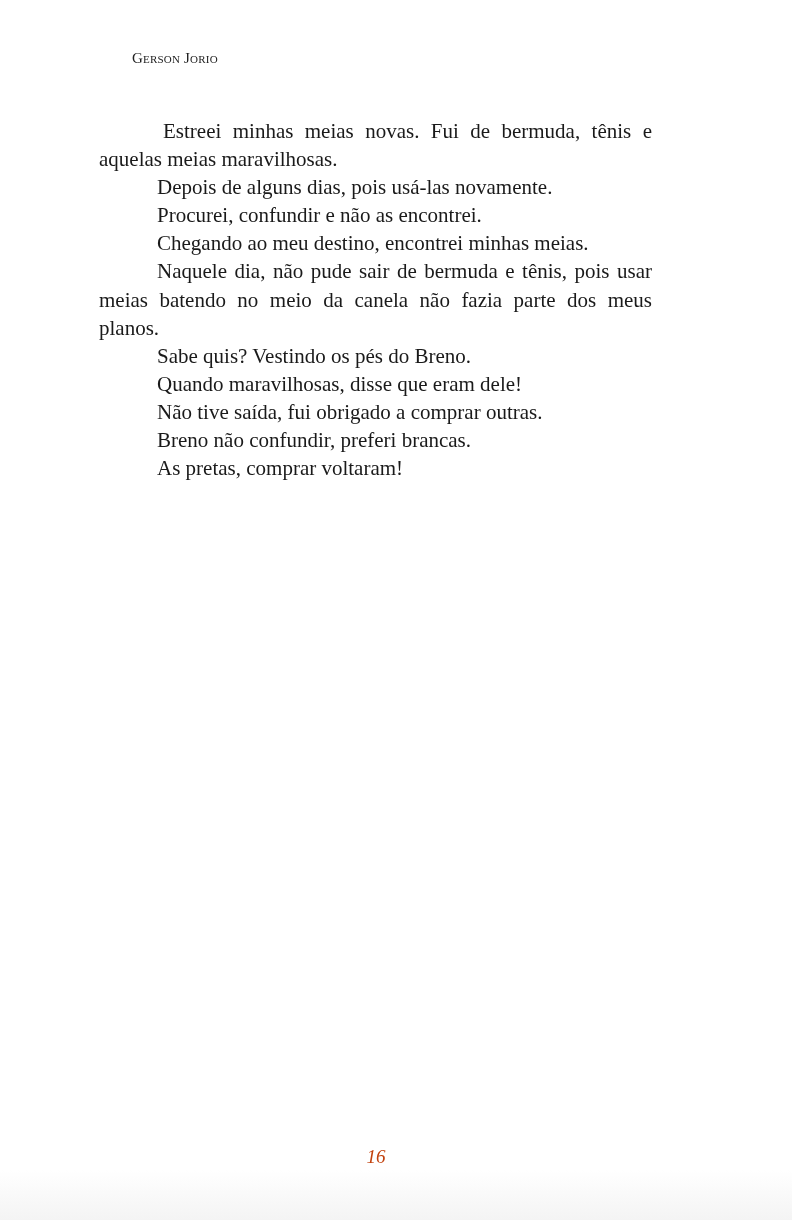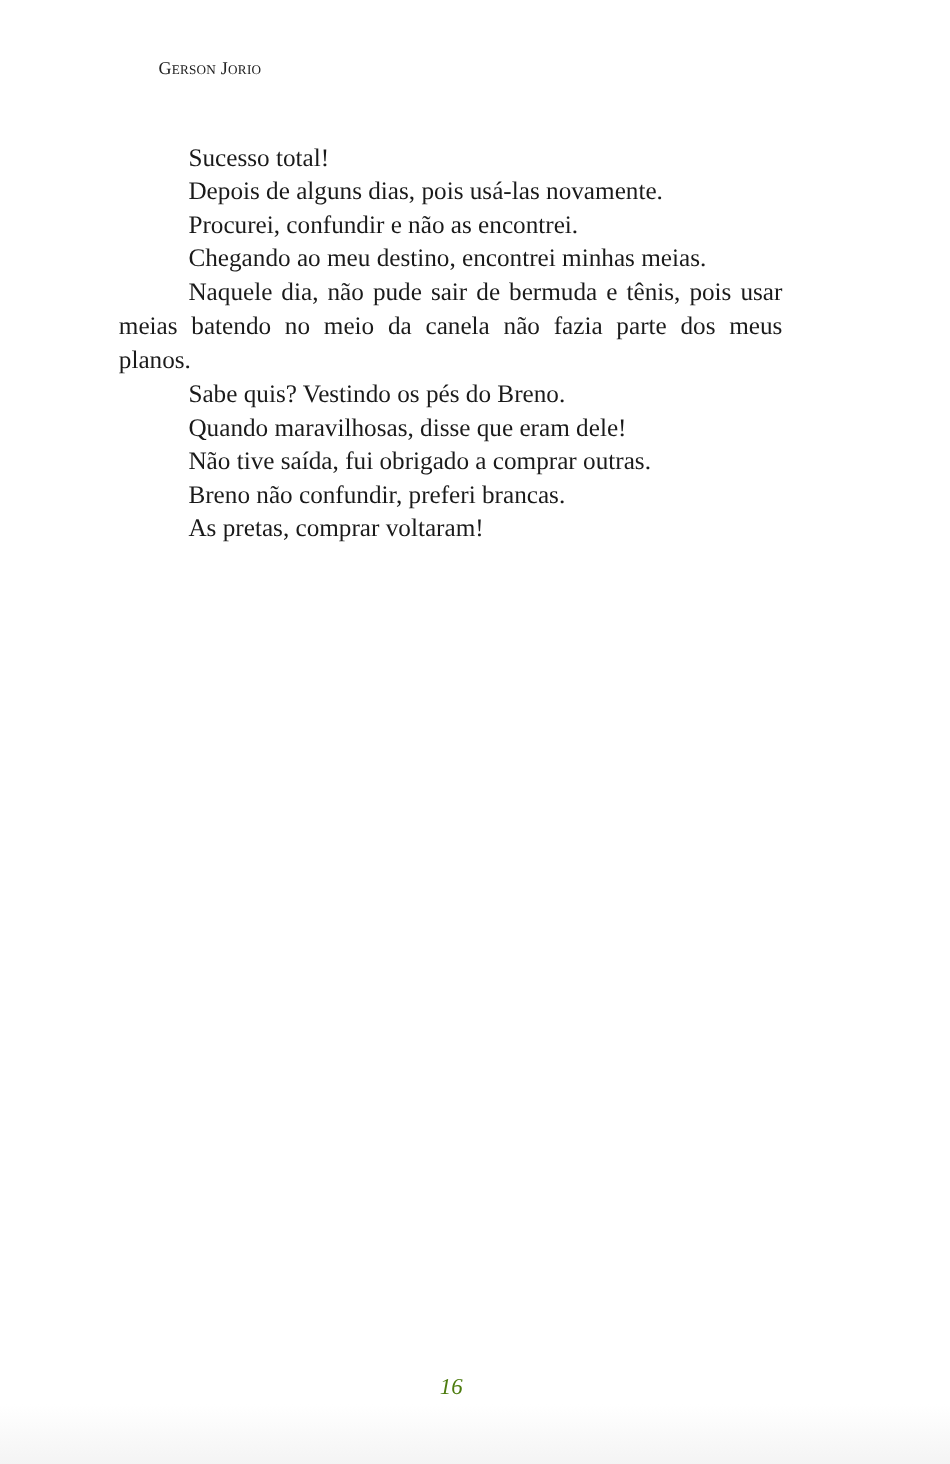--- a/index.html
+++ b/index.html
@@ -42,30 +42,30 @@
       text-indent: 64px;
     }
     .page-number {
       position: absolute;
       left: 0;
       width: 752px;
       top: 1146px;
       text-align: center;
       font-style: italic;
       font-size: 19px;
-      color: #4d7c0f;
+      color: #c2410c;
     }
   </style>
 </head>
 <body>
 
 <div class="running-header">Gerson Jorio</div>
 
 <div class="body-text">
-  <p class="para">Sucesso total!</p>
+  <p class="para first">Estreei minhas meias novas. Fui de bermuda, tênis e aquelas meias maravilhosas.</p>
   <p class="para">Depois de alguns dias, pois usá-las novamente.</p>
   <p class="para">Procurei, confundir e não as encontrei.</p>
   <p class="para">Chegando ao meu destino, encontrei minhas meias.</p>
   <p class="para">Naquele dia, não pude sair de bermuda e tênis, pois usar meias batendo no meio da canela não fazia parte dos meus planos.</p>
   <p class="para">Sabe quis? Vestindo os pés do Breno.</p>
   <p class="para">Quando maravilhosas, disse que eram dele!</p>
   <p class="para">Não tive saída, fui obrigado a comprar outras.</p>
   <p class="para">Breno não confundir, preferi brancas.</p>
   <p class="para">As pretas, comprar voltaram!</p>
 </div>

